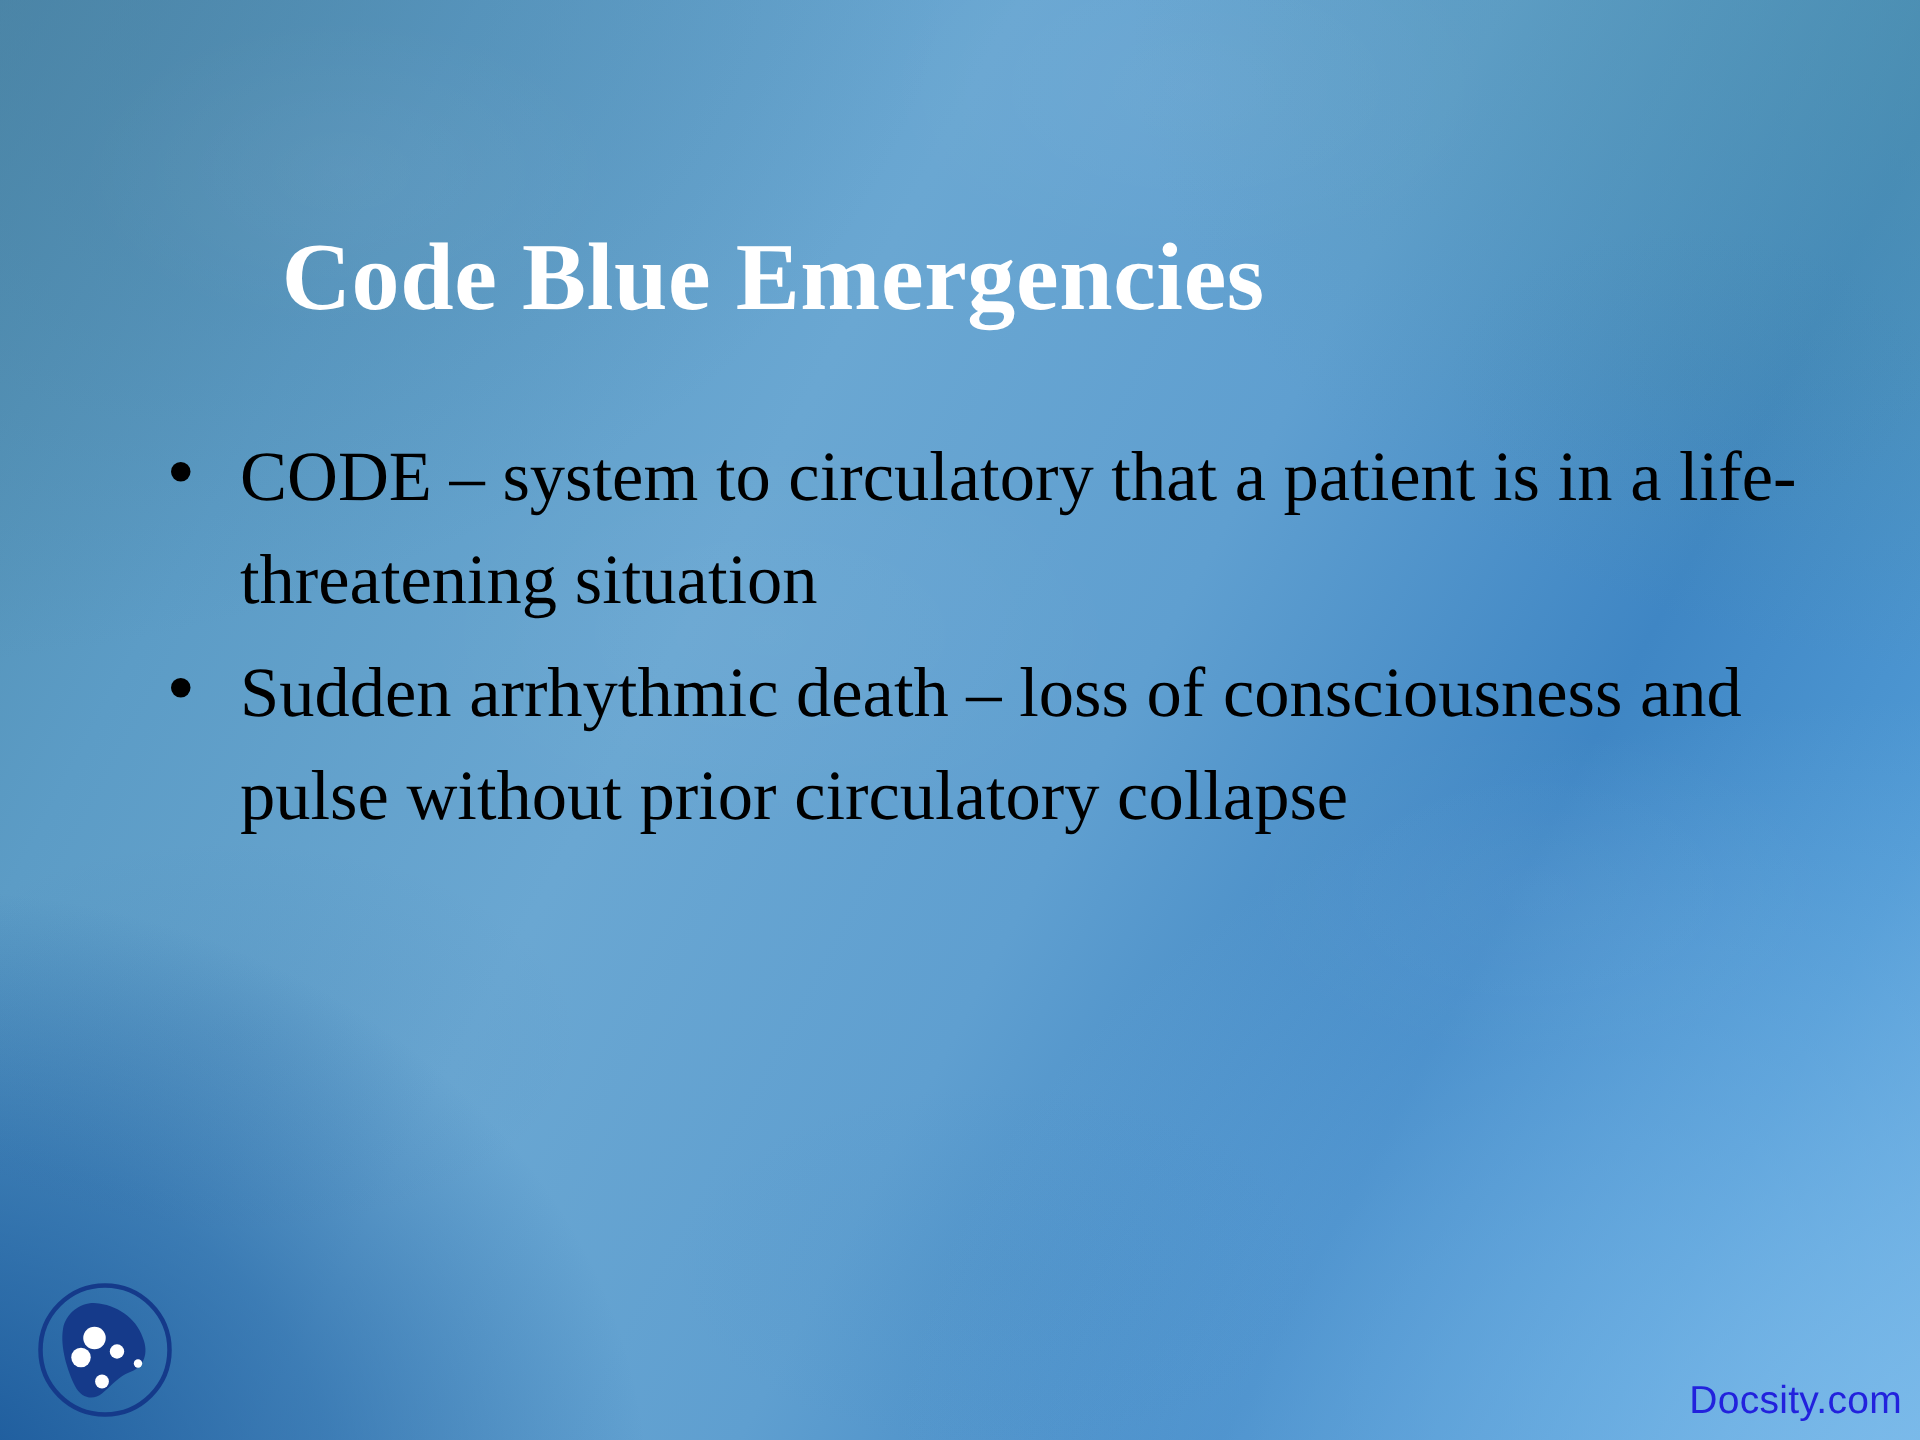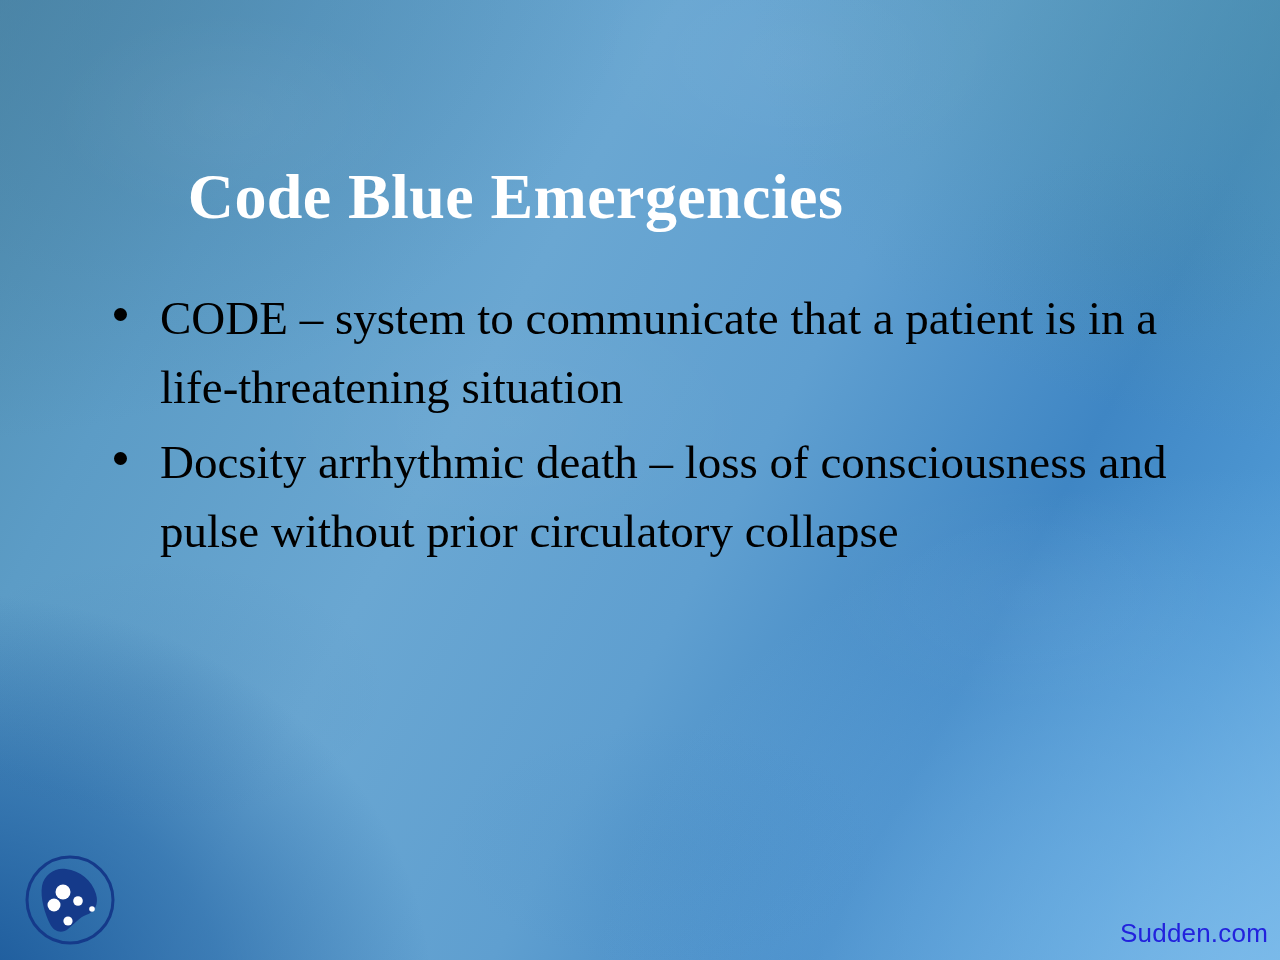--- a/index.html
+++ b/index.html
@@ -65,21 +65,21 @@
 
   #content {
     position: absolute;
     inset: 0;
     z-index: 2;
   }
 
   .title {
     position: absolute;
     left: 0;
-    top: 120px;
+    top: 108px;
     width: 1031px;
     text-align: center;
     color: #ffffff;
     font-size: 64px;
     line-height: 1.06;
     letter-spacing: 0.4px;
     white-space: nowrap;
   }
 
   .body-block {
@@ -139,27 +139,27 @@
 
 <div id="slide">
   <div id="content">
 
     <h1 class="title">Code Blue Emergencies</h1>
 
     <div class="body-block">
 
       <div class="bullet-row">
         <span class="bullet-dot"></span>
-        <span class="bullet-text">CODE – system to communicate that a patient is in a life-threatening situation</span>
+        <span class="bullet-text">CODE – system to circulatory that a patient is in a life-threatening situation</span>
       </div>
 
 
       <div class="bullet-row">
         <span class="bullet-dot"></span>
-        <span class="bullet-text">Docsity arrhythmic death – loss of consciousness and pulse without prior circulatory collapse</span>
+        <span class="bullet-text">Sudden arrhythmic death – loss of consciousness and pulse without prior circulatory collapse</span>
       </div>
 
     </div>
 
     <div class="logo">
       <svg viewBox="0 0 96 96" xmlns="http://www.w3.org/2000/svg">
         <circle cx="48" cy="48" r="43" fill="none" stroke="#153a8a" stroke-width="3"></circle>
         <path d="M 20 34
                  C 22 22, 34 15, 44 17
                  C 58 19, 70 28, 74 42
@@ -168,16 +168,16 @@
                  C 40 82, 32 80, 28 72
                  C 23 62, 18 46, 20 34 Z" fill="#153a8a"></path>
         <circle cx="41" cy="40" r="7.5" fill="#ffffff"></circle>
         <circle cx="32" cy="53" r="6.5" fill="#ffffff"></circle>
         <circle cx="56" cy="49" r="4.8" fill="#ffffff"></circle>
         <circle cx="70" cy="57" r="2.8" fill="#ffffff"></circle>
         <circle cx="46" cy="69" r="4.6" fill="#ffffff"></circle>
       </svg>
     </div>
 
-    <div class="watermark">Sudden.com</div>
+    <div class="watermark">Docsity.com</div>
 
   </div>
 </div>
 
 </body></html>

